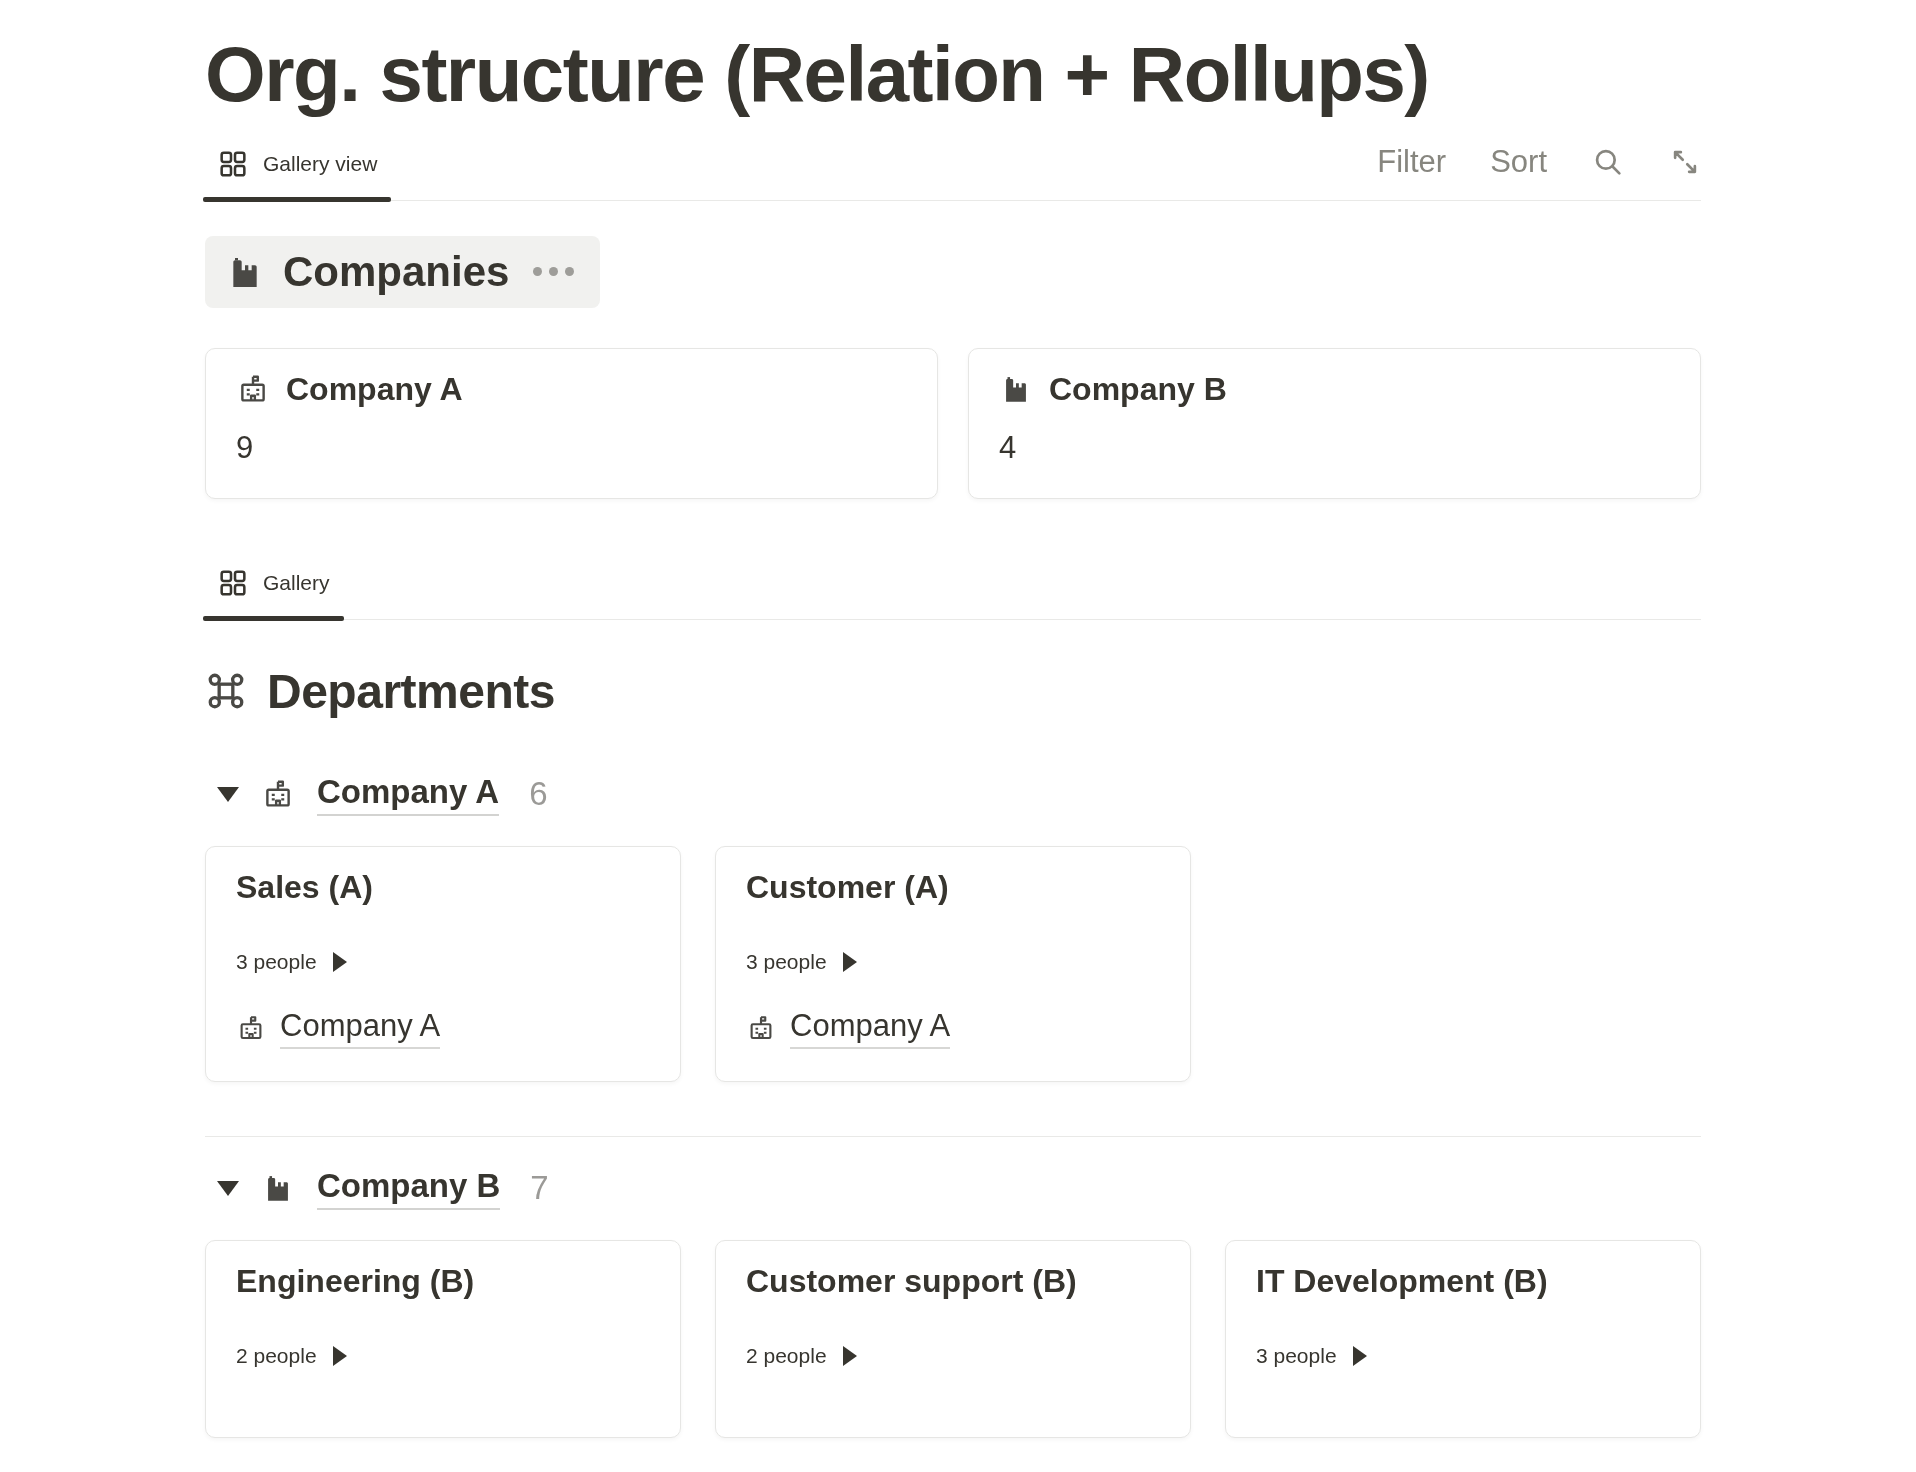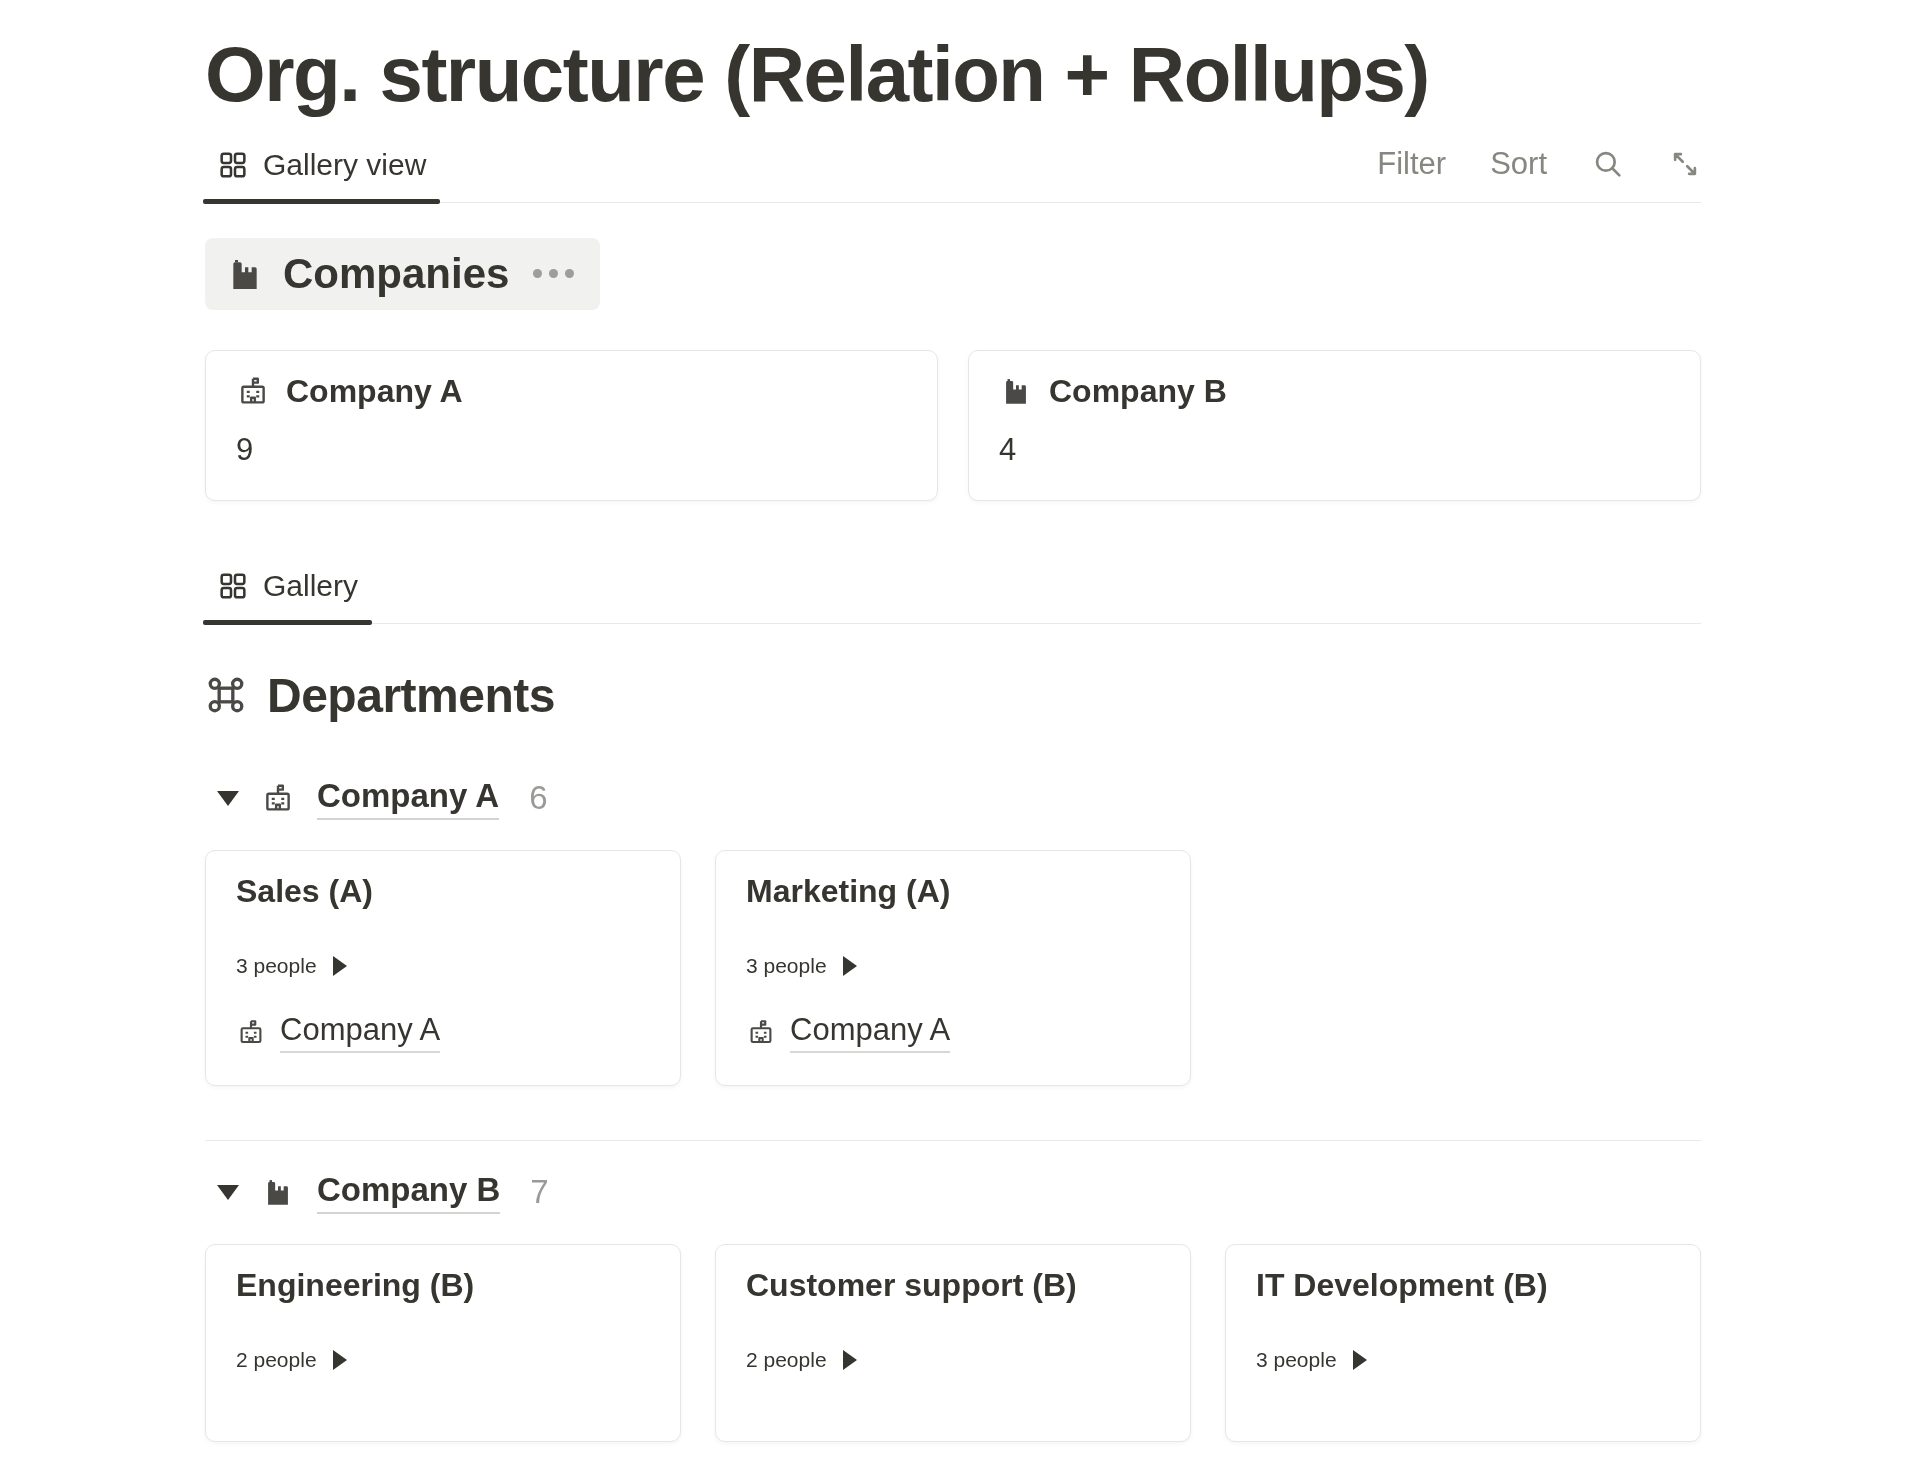--- a/index.html
+++ b/index.html
@@ -6,21 +6,21 @@
   html,body { width:1916px; height:1472px; background:#ffffff; overflow:hidden; }
   body { font-family:"Liberation Sans", sans-serif; color:#37352f; }
   .content { width:1496px; margin-left:205px; padding-top:28px; }
 
   .page-title { font-size:78px; font-weight:700; letter-spacing:-1.5px; line-height:1.2; color:#37352f; }
 
   .crumb-row { display:flex; align-items:center; gap:14px; margin-top:18px; margin-left:6px; }
   .crumb-link { font-size:32px; font-weight:500; border-bottom:2px solid rgba(55,53,47,0.25); padding-bottom:3px; cursor:pointer; }
 
   .toolbar { display:flex; align-items:flex-end; justify-content:space-between; border-bottom:1px solid #e9e9e7; margin-top:16px; }
-  .tab { position:relative; display:flex; align-items:center; gap:14px; font-size:30px; font-weight:500; padding:10px 2px 20px 2px; margin-left:10px; cursor:pointer; }
+  .tab { position:relative; display:flex; align-items:center; gap:14px; font-size:21px; font-weight:500; padding:10px 2px 20px 2px; margin-left:10px; cursor:pointer; }
   .tab.active::after { content:""; position:absolute; left:-12px; right:-12px; bottom:-2px; height:5px; background:#37352f; border-radius:2px; }
   .toolbar-right { display:flex; align-items:center; gap:44px; padding-bottom:20px; color:#87867f; font-size:31px; }
   .toolbar-right .t-label { cursor:pointer; }
 
   .pill { display:inline-flex; align-items:center; gap:18px; background:#f1f1ef; border-radius:8px; padding:12px 26px 12px 20px; margin-top:35px; cursor:pointer; }
   .pill-title { font-size:42px; font-weight:700; }
   .dots { display:inline-flex; gap:7px; margin-left:6px; }
   .dots i { width:9px; height:9px; border-radius:50%; background:#9e9d99; display:inline-block; }
 
   .grid-2 { display:grid; grid-template-columns:repeat(2,1fr); gap:30px; margin-top:40px; }
@@ -187,21 +187,21 @@
             <rect x="4.5" y="9" width="15" height="11" rx="1"></rect>
               <path d="M12 9V3.4 M12 3.4h3.4v2.7H12"></path>
             <path d="M7.6 12.6h2.1 M14.3 12.6h2.1 M7.6 15.8h2.1 M14.3 15.8h2.1 M10.7 20v-3.2h2.6V20"></path>
           </svg>
         </span>
         <span class="card-link">Company A</span>
       </div>
     </div>
     <div class="card dept-card">
       <div class="card-title-row">
-          <span class="card-title">Marketing (A)</span>
+          <span class="card-title">Customer (A)</span>
         </div>
       <div class="people-row">
         <span>3 people</span>
         <span class="tri-right"></span>
       </div>
       <div class="link-row">
         <span class="icon">
           <svg width="30" height="30" viewBox="0 0 24 24" fill="none" stroke="#4a4945" stroke-width="1.7" stroke-linejoin="round">
             <rect x="4.5" y="9" width="15" height="11" rx="1"></rect>
               <path d="M12 9V3.4 M12 3.4h3.4v2.7H12"></path>

